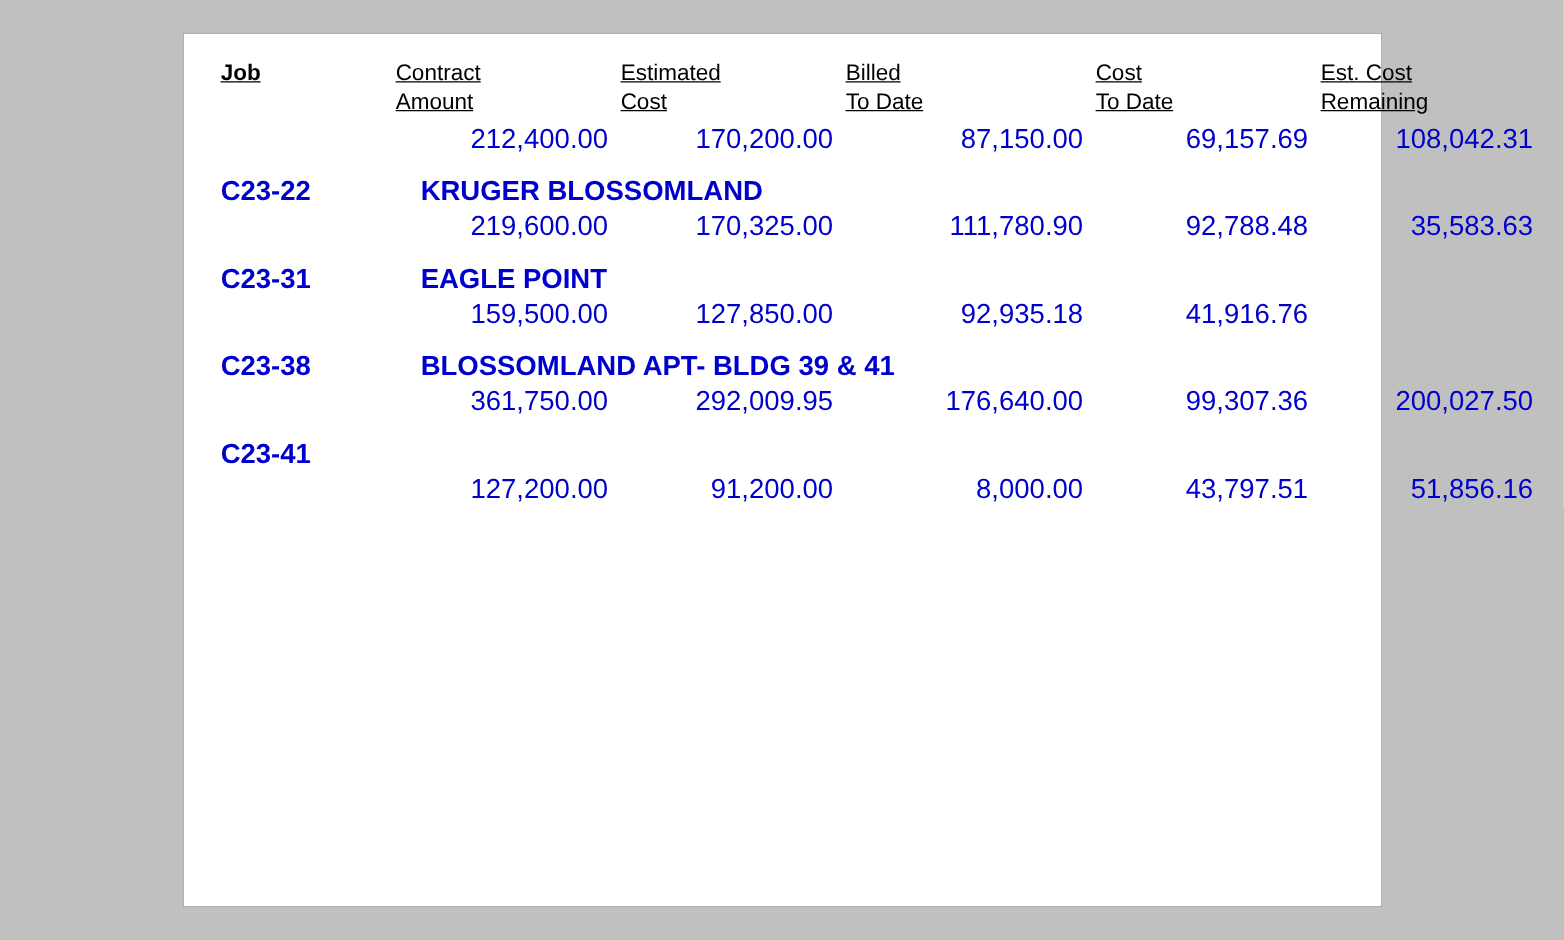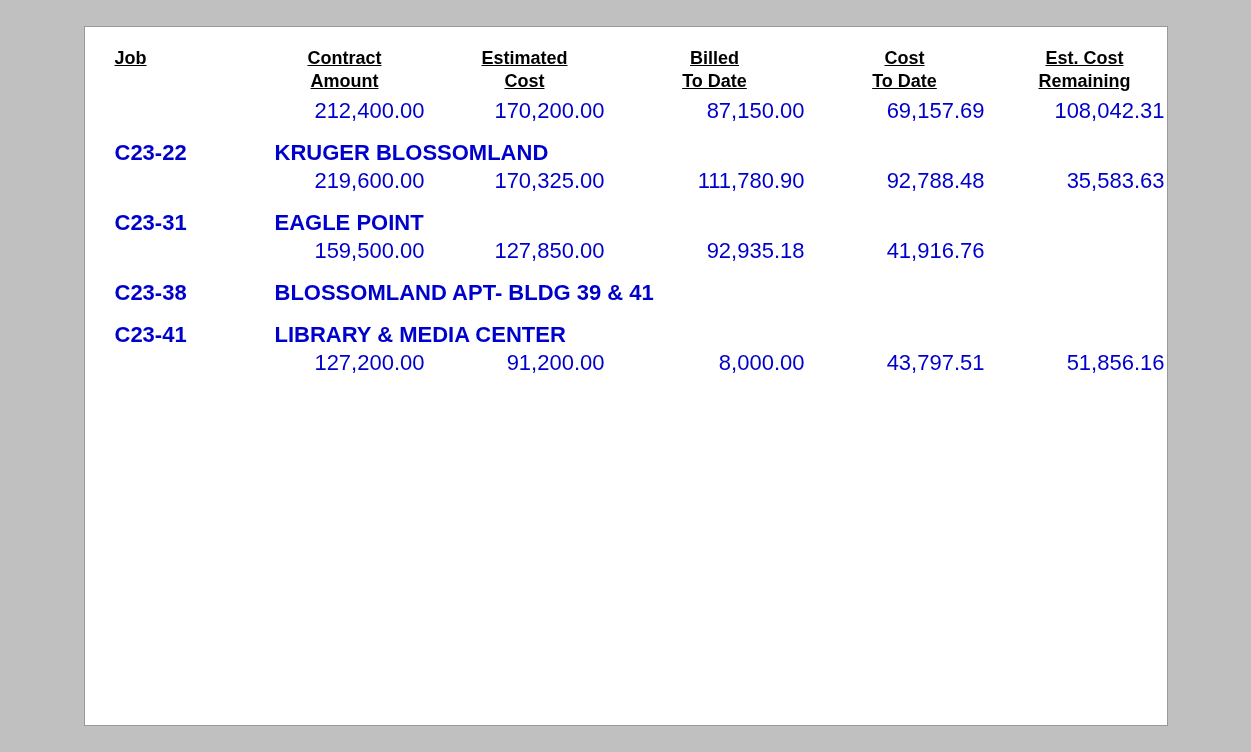--- a/index.html
+++ b/index.html
@@ -14,37 +14,37 @@
       justify-content: center;
       align-items: center;
       width: 1251px;
       height: 752px;
       font-family: Arial, sans-serif;
     }
 
     .report-container {
       background: #ffffff;
       border: 1px solid #999;
-      width: 1084px;
+      width: 960px;
       min-height: 700px;
       padding: 20px 16px 30px 30px;
     }
 
     .header-row {
       display: grid;
       grid-template-columns: 140px 180px 180px 200px 180px 180px;
       margin-bottom: 4px;
     }
 
     .header-cell {
-      text-align: center;
+      text-align: left;
       font-size: 18px;
       color: #000000;
       line-height: 1.3;
-      font-weight: bold;
+      font-weight: normal;
     }
 
     .header-cell.job-header {
       text-align: left;
       text-decoration: underline;
       font-weight: bold;
     }
 
     .header-cell.underline {
       text-decoration: underline;
@@ -158,25 +158,32 @@
         <div class="value-cell">127,850.00</div>
         <div class="value-cell">92,935.18</div>
         <div class="value-cell">41,916.76</div>
       </div>
     </div>
       <div class="job-block">
       <div class="job-name-row">
         <div class="job-id">C23-38</div>
         <div class="job-name">BLOSSOMLAND APT- BLDG 39 &amp; 41</div>
       </div>
+      <div class="job-values-row">
+        <div class="empty-cell"></div>
+        <div class="value-cell">361,750.00</div>
+        <div class="value-cell">292,009.95</div>
+        <div class="value-cell">176,640.00</div>
+        <div class="value-cell">99,307.36</div>
+        <div class="value-cell">200,027.50</div>
+      </div>
     </div>
       <div class="job-block">
       <div class="job-name-row">
         <div class="job-id">C23-41</div>
-        <div class="job-name">LIBRARY &amp; MEDIA CENTER</div>
       </div>
       <div class="job-values-row">
         <div class="empty-cell"></div>
         <div class="value-cell">127,200.00</div>
         <div class="value-cell">91,200.00</div>
         <div class="value-cell">8,000.00</div>
         <div class="value-cell">43,797.51</div>
         <div class="value-cell">51,856.16</div>
       </div>
     </div>

